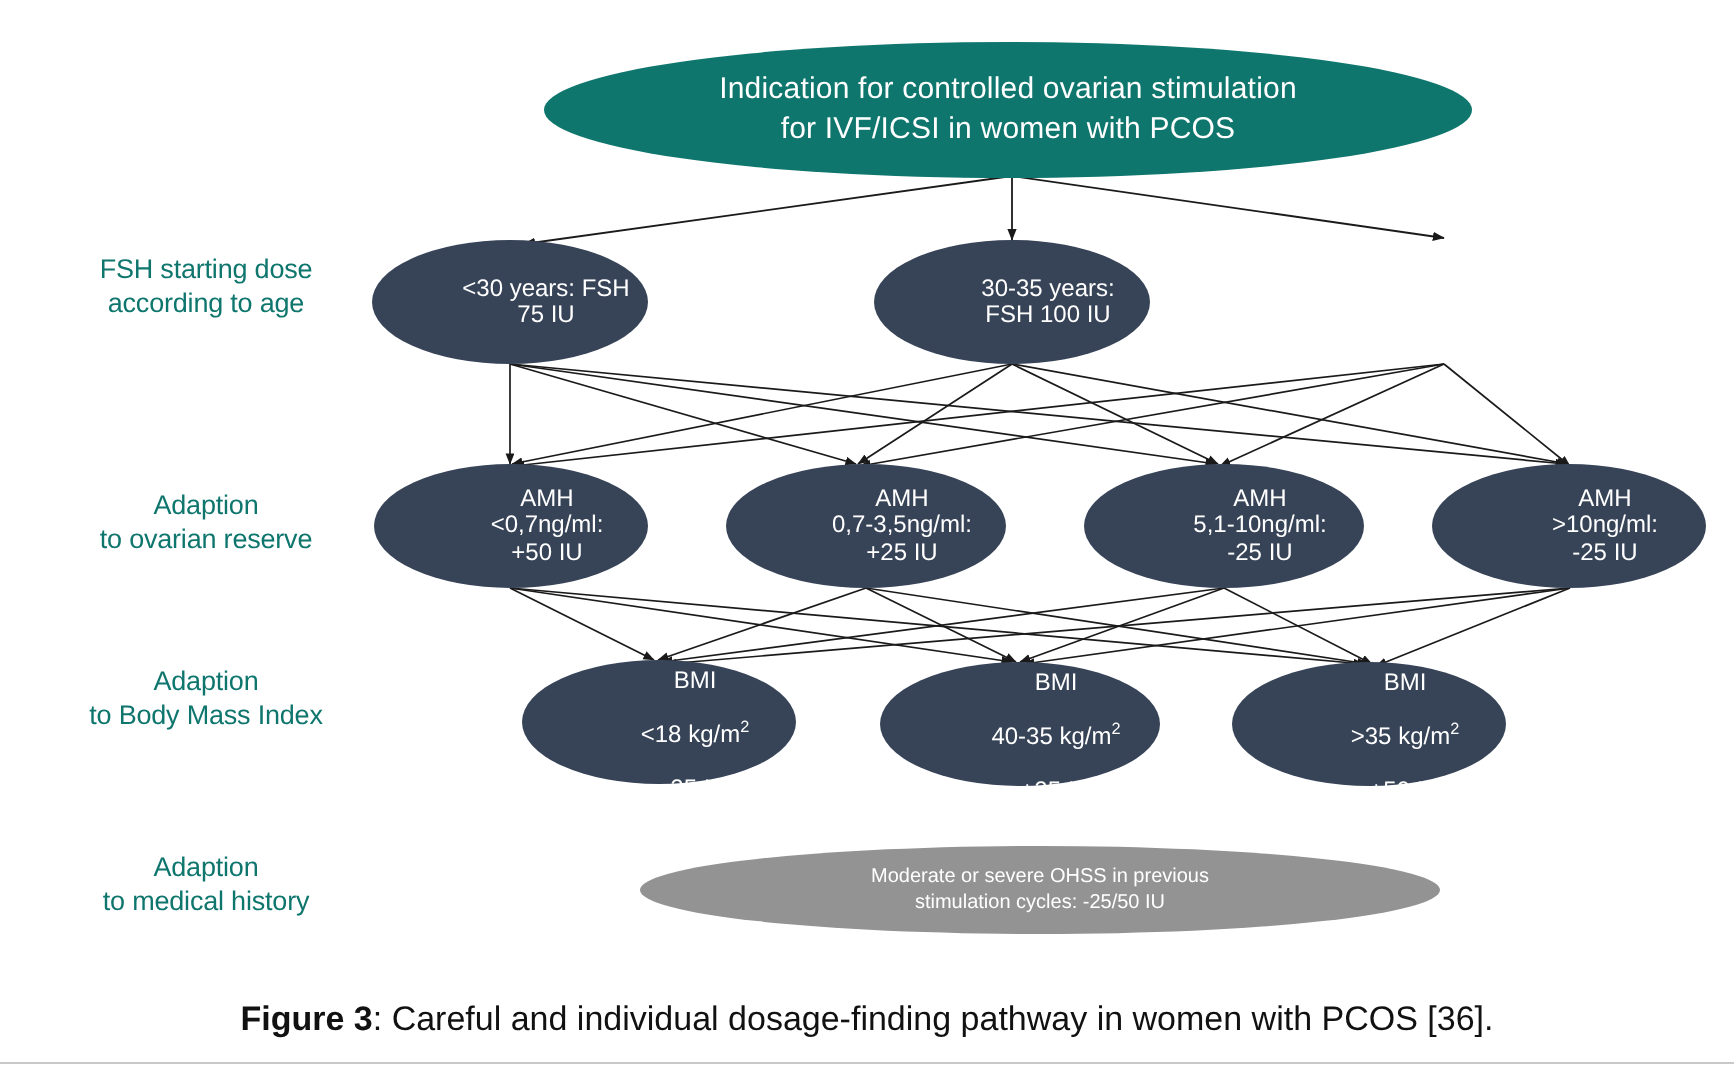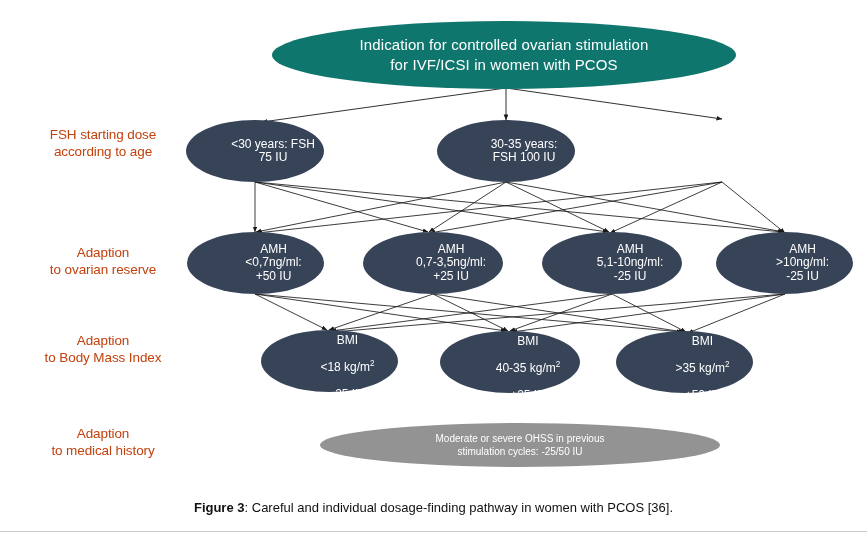--- a/index.html
+++ b/index.html
@@ -22,21 +22,21 @@
   }
   #flow-svg {
     position: absolute;
     left: 0; top: 0;
     width: 867px;
     height: 538px;
   }
   .row-label {
     position: absolute;
     text-align: center;
-    color: #c2410c;
+    color: #0f766e;
     font-size: 13.5px;
     line-height: 17px;
     font-family: "Liberation Sans", sans-serif;
     white-space: pre-line;
     letter-spacing: -0.1px;
   }
   .node {
     position: absolute;
     display: flex;
     align-items: center;
@@ -57,21 +57,21 @@
   .node.dark .node-text   { font-size: 12px; line-height: 13.5px; margin-left: 36px; }
   .node.black .node-text  { font-size: 15px;   line-height: 20px; letter-spacing: 0.1px;}
   .node.grey .node-text   { font-size: 10px;   line-height: 13.5px; }
 
   .caption {
     position: absolute;
     left: 0;
     top: 500px;
     width: 867px;
     text-align: center;
-    font-size: 13px;
+    font-size: 17px;
     color: #111111;
     font-family: "Liberation Sans", sans-serif;
   }
   .caption b { font-weight: bold; }
   .bottom-rule {
     position: absolute;
     left: 0;
     top: 531px;
     width: 867px;
     height: 1px;

